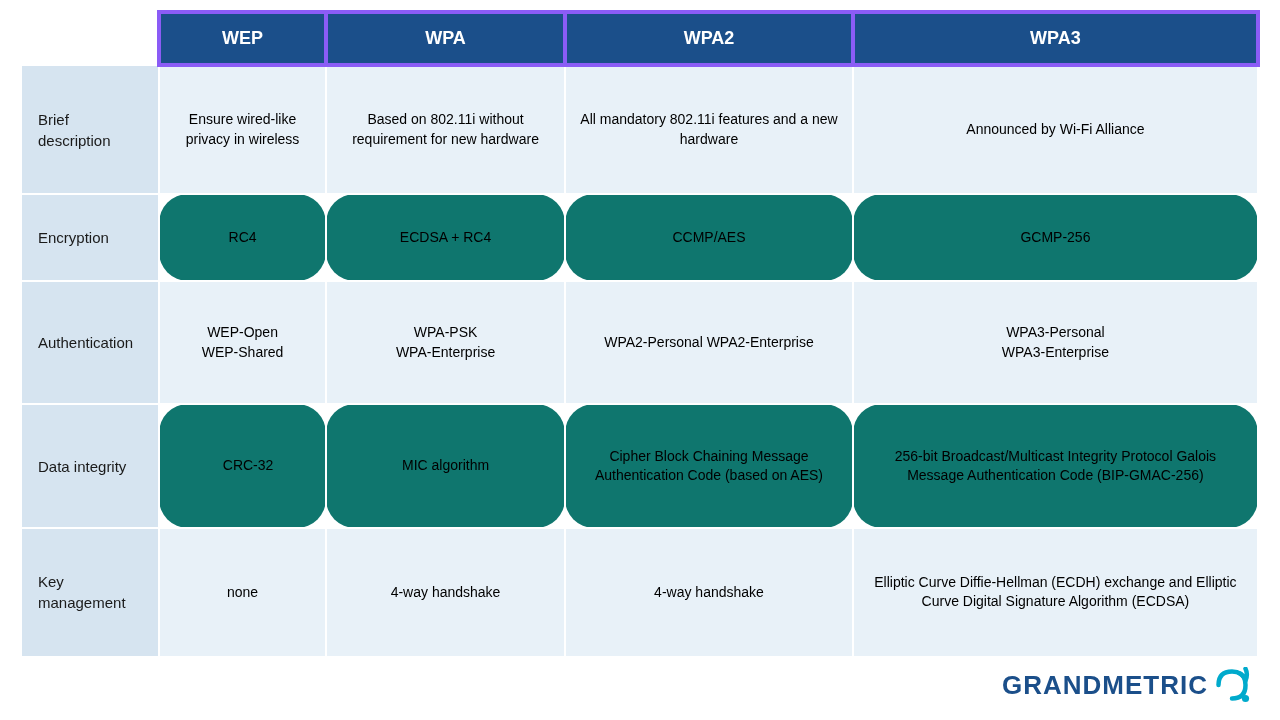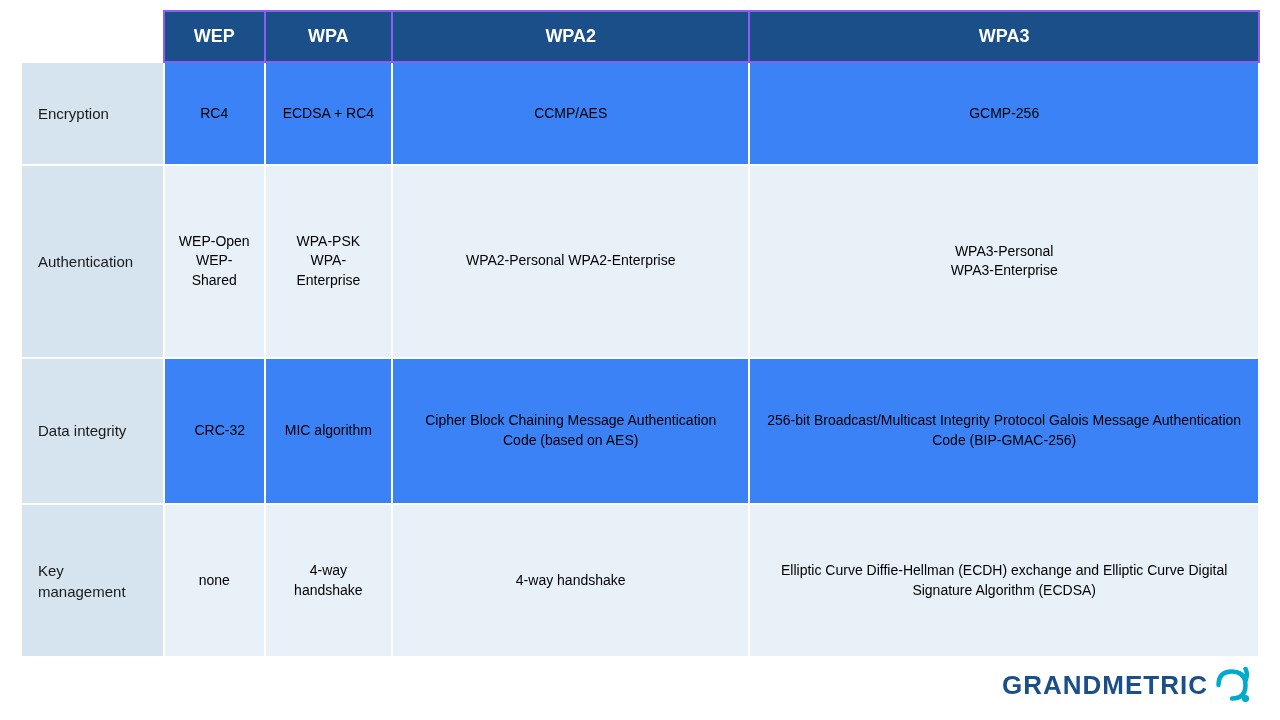--- a/index.html
+++ b/index.html
@@ -38,21 +38,21 @@
     }
 
     
     thead tr th {
       background-color: #1b4f8a;
       color: #ffffff;
       font-weight: bold;
       font-size: 18px;
       text-align: center;
       padding: 14px 10px;
-      border: 2px solid #8b5cf6;
+      border: 4px solid #8b5cf6;
     }
 
     thead tr th:first-child {
       background-color: #ffffff;
       border: none;
     }
 
     
     tbody tr td {
       border: 2px solid #ffffff;
@@ -72,21 +72,22 @@
       text-align: left;
       padding-left: 16px;
     }
 
     
     .row-light td:not(:first-child) {
       background-color: #e8f1f8;
     }
 
     .row-dark td:not(:first-child) {
-      background-color: #3b82f6;
+      background-color: #0f766e;
+      border-radius: 29px;
     }
 
     .logo-row {
       display: flex;
       justify-content: flex-end;
       align-items: center;
       padding: 6px 10px 4px 0;
       height: 52px;
     }
 
@@ -116,20 +117,27 @@
       <thead>
         <tr>
           <th></th>
           <th>WEP</th>
           <th>WPA</th>
           <th>WPA2</th>
           <th>WPA3</th>
         </tr>
       </thead>
       <tbody id="table-body">
+      <tr class="row-light">
+            <td style="white-space: pre-line;">Brief description</td>
+            <td style="white-space: pre-line;">Ensure wired-like privacy in wireless</td>
+            <td style="white-space: pre-line;">Based on 802.11i without requirement for new hardware</td>
+            <td style="white-space: pre-line;">All mandatory 802.11i features and a new hardware</td>
+            <td style="white-space: pre-line;">Announced by Wi-Fi Alliance</td>
+          </tr>
           <tr class="row-dark">
             <td style="white-space: pre-line;">Encryption</td>
             <td style="white-space: pre-line;">RC4</td>
             <td style="white-space: pre-line;">ECDSA + RC4</td>
             <td style="white-space: pre-line;">CCMP/AES</td>
             <td style="white-space: pre-line;">GCMP-256</td>
           </tr>
           <tr class="row-light">
             <td style="white-space: pre-line;">Authentication</td>
             <td style="white-space: pre-line;">WEP-Open

